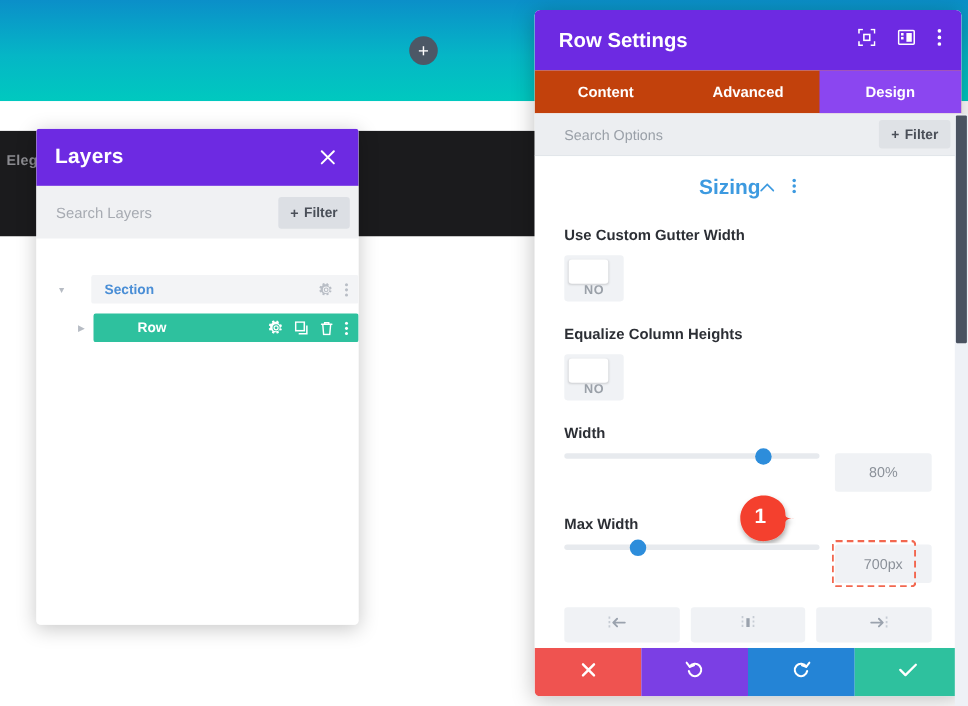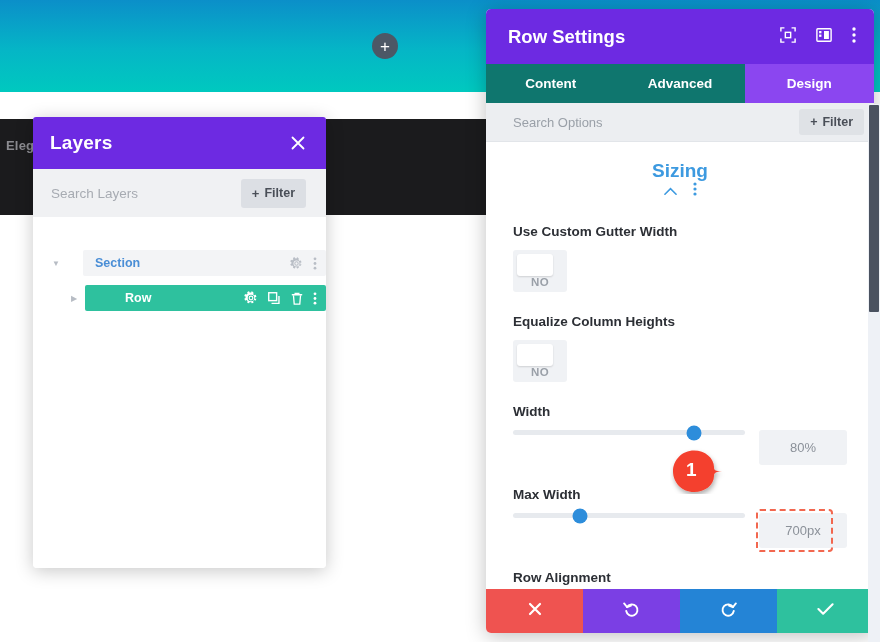--- a/index.html
+++ b/index.html
@@ -50,21 +50,21 @@
     height: 52px; background:#6d2ae2; display:flex; align-items:center;
     padding: 0 17px; justify-content: space-between;
   }
   .layers-title { color:#fff; font-size:19px; font-weight:bold; letter-spacing:.2px;}
   .layers-close {
     color:#fff; font-size:20px; line-height:1; font-weight:300;
     width:22px; height:22px; display:flex; align-items:center; justify-content:center;
   }
   .layers-search-row {
     height: 48px; background:#f0f1f3; display:flex; align-items:center;
-    padding: 0 20px 0 18px; justify-content: space-between;
+    padding: 0 8px 0 18px; justify-content: space-between;
   }
   .layers-search-ph { color:#a7abb2; font-size:13.5px; }
   .filter-btn {
     background:#dcdfe4; color:#4a4f58; font-size:12.5px; font-weight:bold;
     border-radius:3px; padding: 7px 11px; display:flex; align-items:center; gap:5px;
   }
   .filter-btn .plus { font-size:13px; font-weight:bold; }
   .layers-body { background:#fff; padding-top: 33px; height: calc(100% - 100px); }
 
   .layer-row {
@@ -95,21 +95,21 @@
     overflow: hidden; display:flex; flex-direction:column;
   }
   .settings-header {
     height: 55px; background:#6d2ae2; display:flex; align-items:center;
     padding: 0 18px 0 22px; justify-content: space-between; flex:0 0 55px;gap:16px;
   }
   .settings-title { color:#fff; font-size:18.5px; font-weight:bold; }
   .settings-header-icons { display:flex; align-items:center; gap: 20px; }
 
   .settings-tabs {
-    height: 39px; background:#0f766e; display:flex; flex:0 0 39px;
+    height: 39px; background:#c2410c; display:flex; flex:0 0 39px;
   }
   .settings-tab {
     flex:1; display:flex; align-items:center; justify-content:center;
     color:#ffffff; font-size:13.5px; font-weight:bold; height:100%;
   }
   .settings-tab.active { background:#8b46f0; }
 
   .search-options-bar {
     height: 39px; background:#eceef1; display:flex; align-items:center;
     padding: 0 10px 0 27px; justify-content:space-between; flex:0 0 39px;
@@ -123,21 +123,20 @@
 
   .settings-scroll {
     flex:1; overflow:hidden; position:relative; background:#fff;
     padding: 0 0 0 0;
   }
   .settings-inner { padding: 18px 27px 0 27px; }
 
   .section-head {
     display:flex; align-items:center; justify-content:center;
     margin-bottom: 24px;
-    flex-direction: column;
   }
   .section-head-title { color:#3d9ae0; font-size:19px; font-weight:bold; }
   .section-head-icons { display:flex; align-items:center; gap: 16px; color:#3d9ae0; }
 
   .field { margin-bottom: 22px; }
   .field-label { font-size:13.5px; font-weight:bold; color:#2c2f35; margin-bottom:11px; }
 
   .toggle-wrap {
     display:inline-flex; align-items:center; background:#f0f2f5;
     border-radius:3px; padding: 4px 14px 4px 4px; flex-direction: column;
@@ -391,21 +390,20 @@
           <div class="field-label">Max Width</div>
           <div class="slider-field">
             <div class="slider-track">
               <div class="slider-thumb" id="maxwidth-thumb" style="left: 29%;"></div>
             </div>
             <div class="slider-value highlight">700px</div>
           </div>
         </div>
 
         <div class="field">
-          <div class="field-label">Row Alignment</div>
           <div class="align-group">
             <div class="align-btn">
               <span>
                 <svg width="26" height="14" viewBox="0 0 26 14">
                   <path d="M2 1.5 v11" stroke="#c6ccd4" stroke-width="1.6" stroke-dasharray="2 2"></path>
                   <path d="M16 7 H5.5 M9 3.5 L5.5 7 L9 10.5" fill="none" stroke="#9aa2ad" stroke-width="1.7" stroke-linecap="round" stroke-linejoin="round"></path>
                 </svg>
               </span>
             </div>
             <div class="align-btn">

